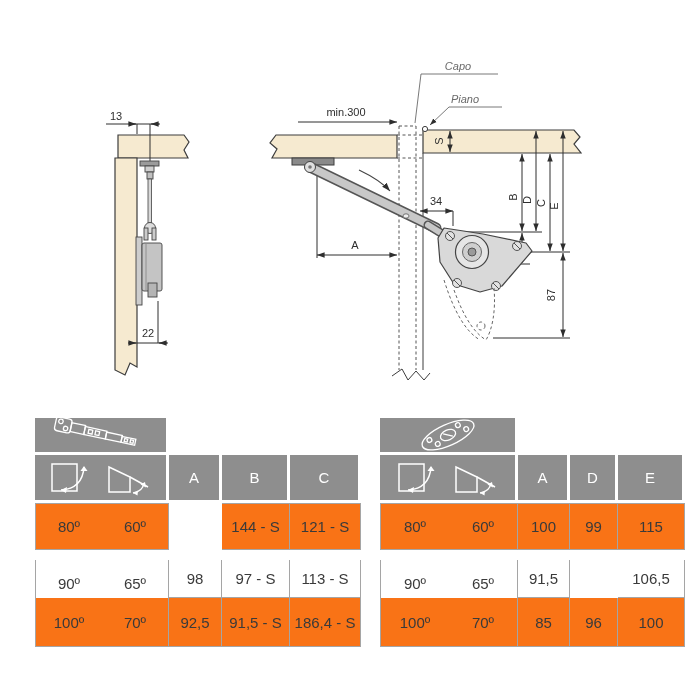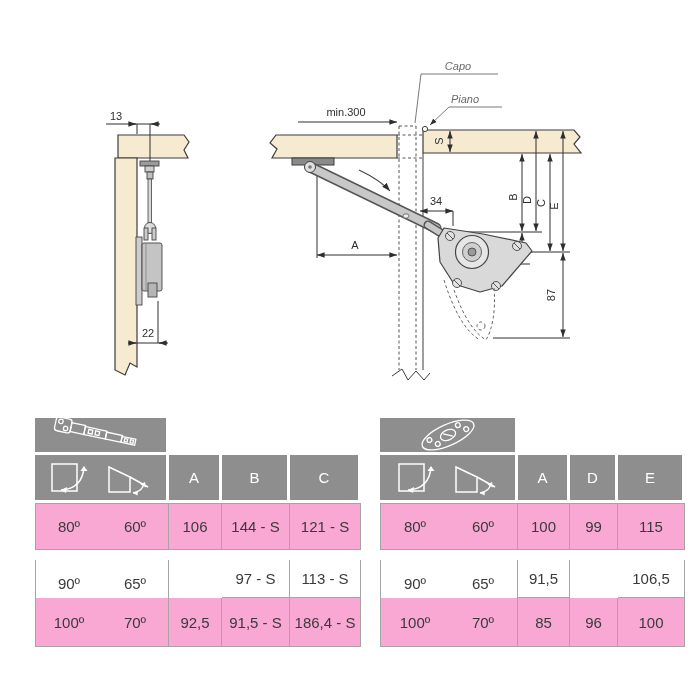--- a/index.html
+++ b/index.html
@@ -16,21 +16,21 @@
   
   .tbl { position:absolute; display:grid; }
   #tblL { left:35px;  top:418px; grid-template-columns:134px 53px 68px 71px; grid-template-rows:37px 48px 47px 48px 49px; }
   #tblR { left:380px; top:418px; grid-template-columns:138px 52px 48px 67px; grid-template-rows:37px 48px 47px 48px 49px; }
   .cell { display:flex; align-items:center; justify-content:center; }
   .g    { background:#8e8e8e; border-right:3px solid #fff; border-bottom:3px solid #fff; }
   .colh { color:#fff; font-size:15px; }
   .dcell{ border-right:1px solid #a5a5a5; border-bottom:1px solid #a5a5a5; font-size:15px; color:#3a3a3a; }
   .dcell.cfirst { border-left:1px solid #a5a5a5; }
   .rtop  { border-top:1px solid #a5a5a5; }
-  .rowA { background:#f9a8d4; }
+  .rowA { background:#f97316; }
   .rowB { background:#ffffff;margin-top:10px; }
   .angles { display:grid; grid-template-columns:1fr 1fr; width:100%; height:100%; }
   .angles span { display:flex; align-items:center; justify-content:center; }
   .icons { gap:10px; }
 </style>
 </head>
 <body>
 
 <div id="stage">
 
@@ -232,28 +232,28 @@
     </div>
     <div class="cell" style="grid-area:1/2/2/5; background:#fff;"></div>
     <div class="cell g colh" style="grid-area:2/2/3/3;">A</div>
     <div class="cell g colh" style="grid-area:2/3/3/4;">B</div>
     <div class="cell g colh" style="grid-area:2/4/3/5;">C</div>
 
     <div class="cell dcell cfirst rtop rowA angles" style="grid-area:3/1/4/2;">
       <span>80º</span>
       <span>60º</span>
     </div>
-    <div class="cell dcell rtop rowA" style="grid-area:3/2/4/3;">106</div>
     <div class="cell dcell rtop rowA" style="grid-area:3/3/4/4;">144 - S</div>
     <div class="cell dcell rtop rowA" style="grid-area:3/4/4/5;">121 - S</div>
 
     <div class="cell dcell cfirst rowB angles" style="grid-area:4/1/5/2;">
       <span>90º</span>
       <span>65º</span>
     </div>
+    <div class="cell dcell rowB" style="grid-area:4/2/5/3;">98</div>
     <div class="cell dcell rowB" style="grid-area:4/3/5/4;">97 - S</div>
     <div class="cell dcell rowB" style="grid-area:4/4/5/5;">113 - S</div>
 
     <div class="cell dcell cfirst rowA angles" style="grid-area:5/1/6/2;">
       <span>100º</span>
       <span>70º</span>
     </div>
     <div class="cell dcell rowA" style="grid-area:5/2/6/3;">92,5</div>
     <div class="cell dcell rowA" style="grid-area:5/3/6/4;">91,5 - S</div>
     <div class="cell dcell rowA" style="grid-area:5/4/6/5;">186,4 - S</div>

